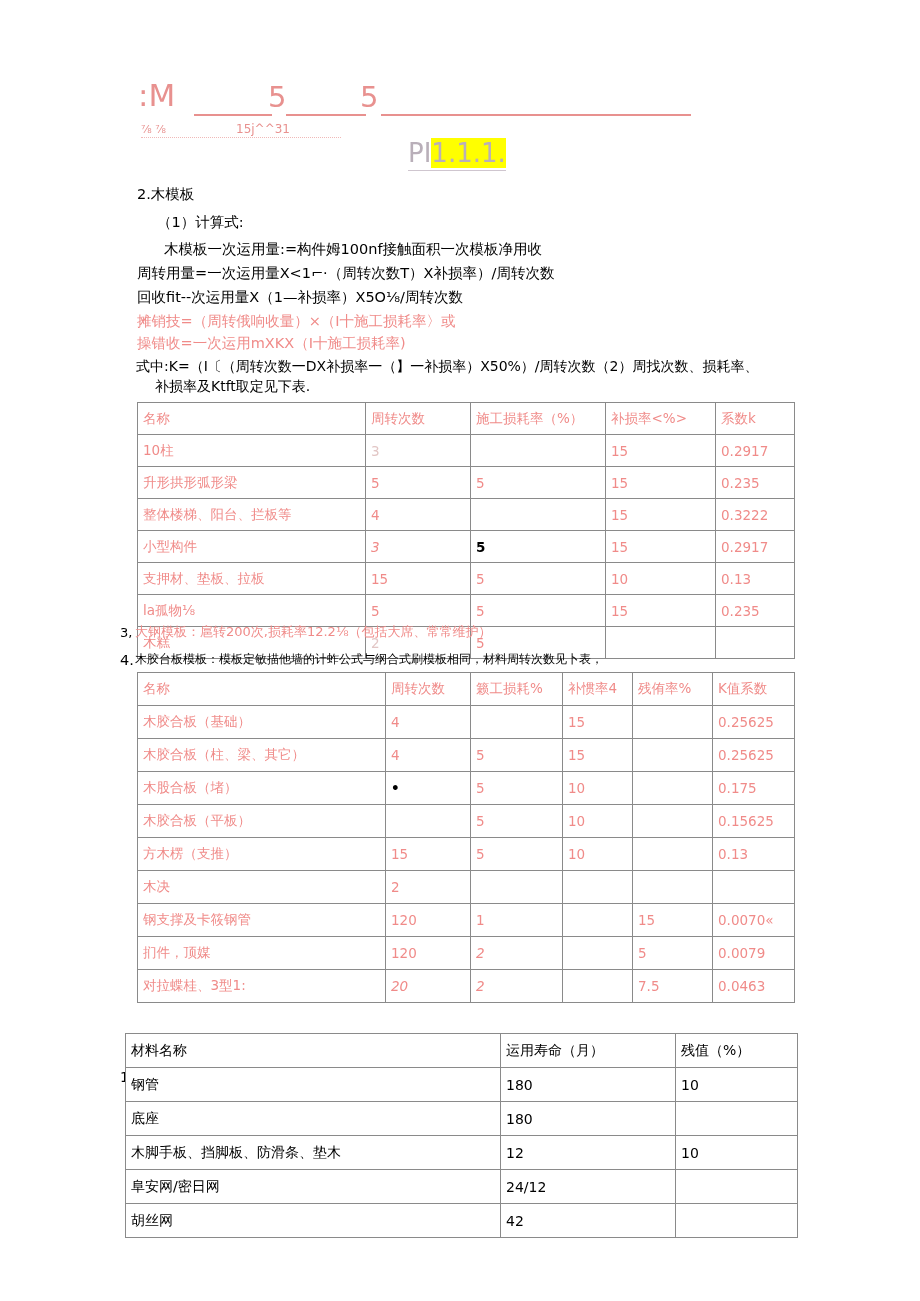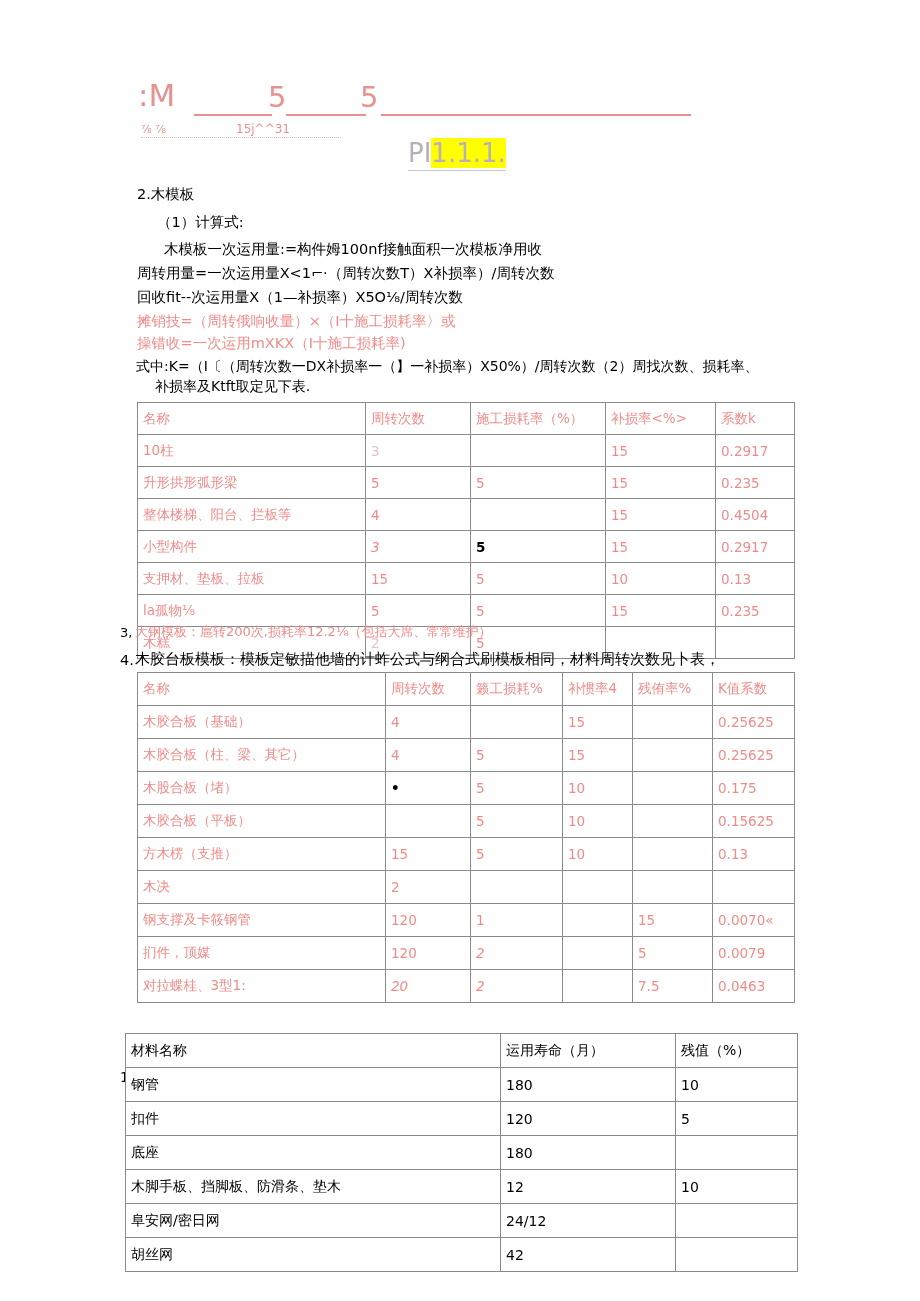--- a/index.html
+++ b/index.html
@@ -210,21 +210,21 @@
         <td>5</td>
         <td>5</td>
         <td>15</td>
         <td>0.235</td>
       </tr>
       <tr>
         <td>整体楼梯、阳台、拦板等</td>
         <td>4</td>
         <td></td>
         <td>15</td>
-        <td>0.4504</td>
+        <td>0.3222</td>
       </tr>
       <tr>
         <td>小型构件</td>
         <td class="ital">3</td>
         <td class="blk">5</td>
         <td>15</td>
         <td>0.2917</td>
       </tr>
       <tr>
         <td>支押材、垫板、拉板</td>
@@ -246,21 +246,21 @@
         <td>5</td>
         <td></td>
         <td></td>
       </tr>
     </tbody>
   </table>
 
   <div class="tx s13" style="left:120px; top:624px;">3,</div>
   <div class="tx pink s13" style="left:135px; top:623px;">大钢模板：扈转200次,损耗率12.2⅛（包括大席、常常维护）</div>
   <div class="tx" style="left:120px; top:651px;">4.</div>
-  <div class="tx" style="left:135px; top:650px; font-size:15px;">木胶台板模板：模板定敏描他墙的计蚱公式与纲合式刷模板相同，材料周转次数见卜表，</div>
+  <div class="tx" style="left:135px; top:650px; font-size:12px;">木胶台板模板：模板定敏描他墙的计蚱公式与纲合式刷模板相同，材料周转次数见卜表，</div>
 
   <table class="doc" id="table-plywood">
     <colgroup>
       <col class="c0">
         <col class="c1">
         <col class="c2">
         <col class="c3">
         <col class="c4">
         <col class="c5">
     </colgroup>
@@ -361,25 +361,20 @@
         <td>材料名称</td>
         <td>运用寿命（月）</td>
         <td>残值（%）</td>
       </tr>
       <tr>
         <td>钢管</td>
         <td>180</td>
         <td>10</td>
       </tr>
       <tr>
-        <td>扣件</td>
-        <td>120</td>
-        <td>5</td>
-      </tr>
-      <tr>
         <td>底座</td>
         <td>180</td>
         <td></td>
       </tr>
       <tr>
         <td>木脚手板、挡脚板、防滑条、垫木</td>
         <td>12</td>
         <td>10</td>
       </tr>
       <tr>

